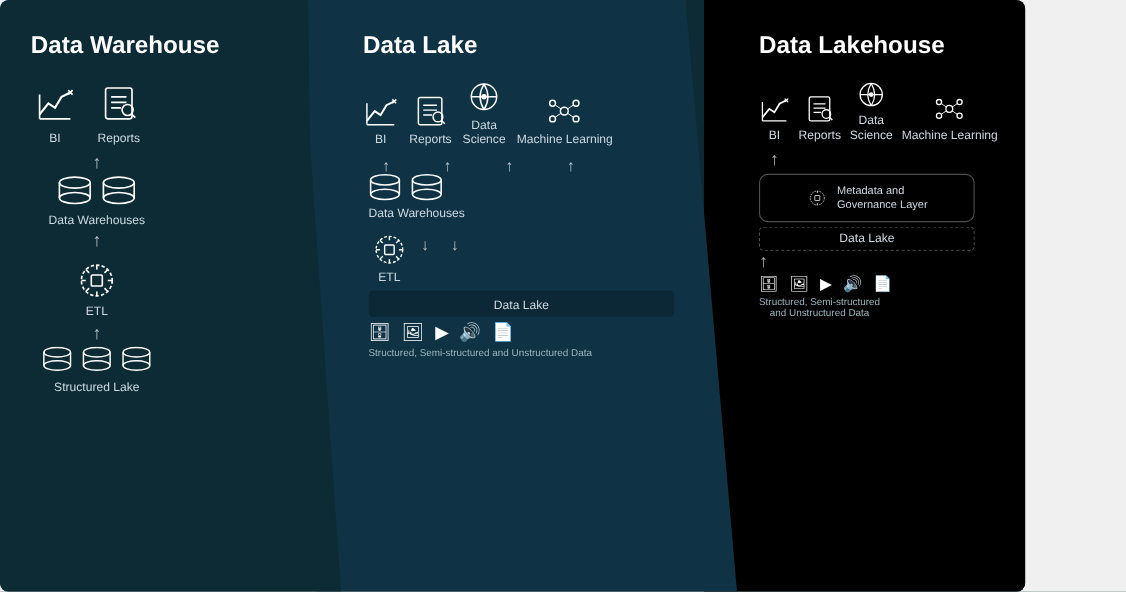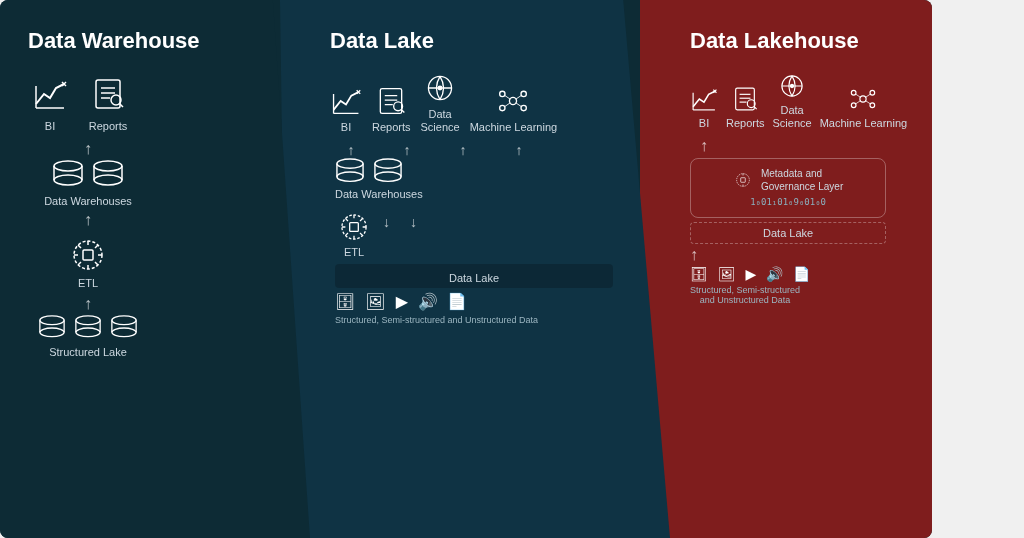--- a/index.html
+++ b/index.html
@@ -43,21 +43,21 @@
     .panel-lake {
       background: #0f3344;
       clip-path: polygon(0 0, 88% 0, 100% 100%, 2% 100%);
       flex: 0 0 390px;
       margin-left: -30px;
       z-index: 2;
       padding-left: 50px;
     }
 
     .panel-lakehouse {
-      background: #7f1d1d;
+      background: #000000;
       flex: 1;
       margin-left: -30px;
       z-index: 1;
       padding-left: 50px;
     }
 
     .panel-title {
       font-size: 22px;
       font-weight: 700;
       color: white;
@@ -486,23 +486,20 @@
       <div style="display:flex;align-items:center;gap:8px;justify-content:center;">
         <svg width="20" height="20" viewBox="0 0 44 44">
           <circle cx="22" cy="22" r="14" stroke="white" stroke-width="1.5" fill="none" stroke-dasharray="3,2"></circle>
           <rect x="17" y="17" width="10" height="10" rx="1" stroke="white" stroke-width="1.5" fill="none"></rect>
           <line x1="22" y1="8" x2="22" y2="12" stroke="white" stroke-width="1.5"></line>
           <line x1="22" y1="32" x2="22" y2="36" stroke="white" stroke-width="1.5"></line>
         </svg>
         <span style="font-size:10px;color:#cdd8e0;white-space:pre-line;text-align:left;">Metadata and
 Governance Layer</span>
       </div>
-      <div style="display:flex;gap:4px;justify-content:center;margin-top:4px;">
-        <span style="font-size:9px;color:#8ab0be;font-family:monospace;">1₀01₁01₀9₀01₀0</span>
-      </div>
     </div>
 
     <div class="datalake-box">
       <span>Data Lake</span>
     </div>
 
     <div class="arrow-container" style="margin-top:3px;">↑</div>
 
     <div class="source-row" style="margin-top:3px;">
       <span style="font-size:14px;">🗄</span>

